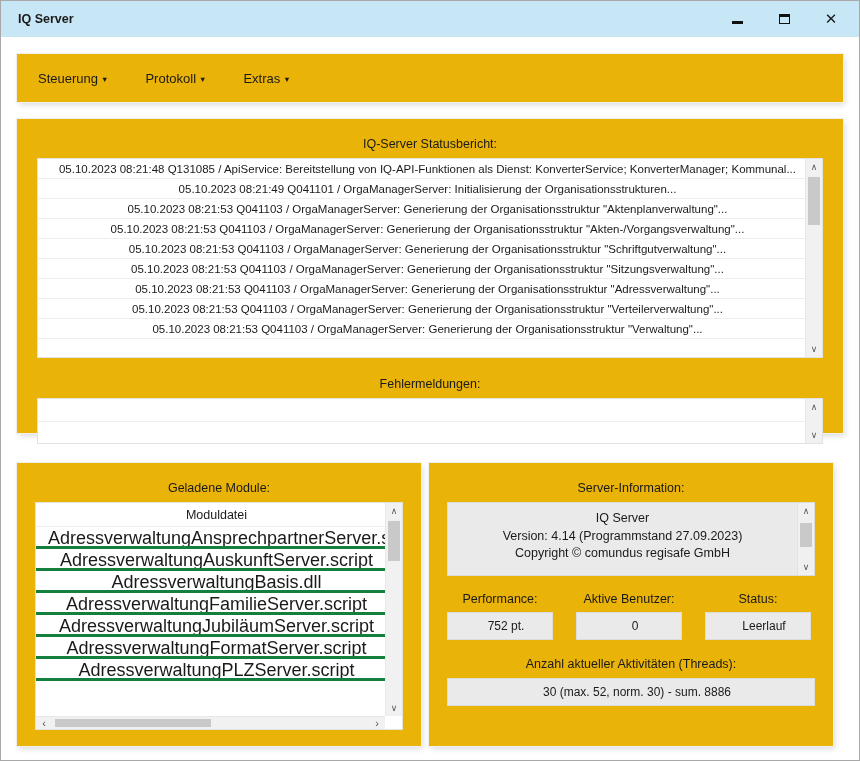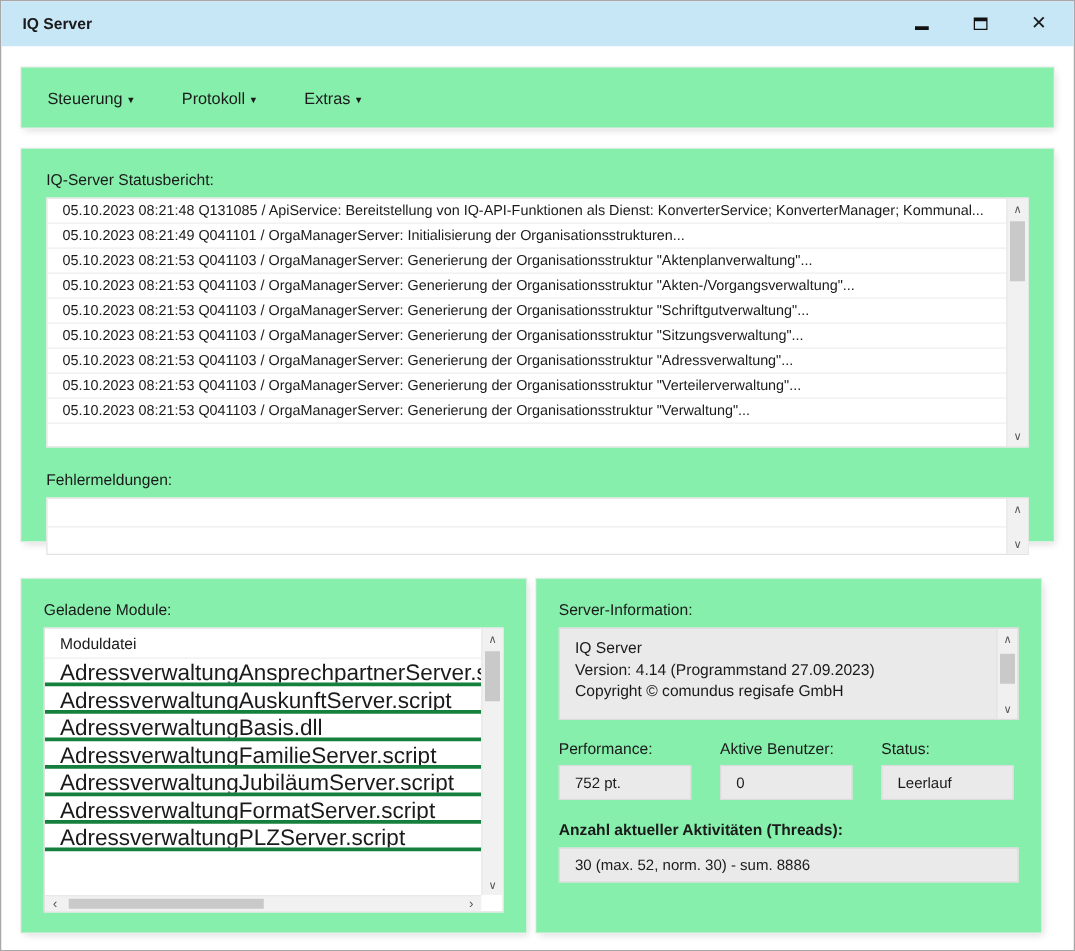--- a/index.html
+++ b/index.html
@@ -16,22 +16,23 @@
     display:flex; align-items:center; padding:0 17px;
   }
   .title { font-size:12.5px; font-weight:bold; }
   .win-buttons { margin-left:auto; display:flex; align-items:center; gap:33px; padding-right:4px; }
   .win-btn { width:14px; height:14px; display:flex; align-items:center; justify-content:center; cursor:pointer; }
   .min-glyph { width:11px; height:3px; background:#111; margin-top:6px; }
   .max-glyph { width:11px; height:10px; border:1.4px solid #111; border-top:3.2px solid #111; }
   .close-glyph { font-size:15px; font-weight:bold; line-height:14px; }
   
   .card {
-    background:#86efac;
+    background:#eab308;
     box-shadow:0 0 0 1px #efefef, 2px 3px 6px rgba(0,0,0,0.14);
+    text-align:center;
   }
   .menu-card {
     margin:17px 16px 0; height:48px;
     display:flex; align-items:center; gap:37px; padding:0 21px;
   }
   .menu-item { display:flex; align-items:center; gap:3px; font-size:13px; cursor:pointer; }
   .menu-caret { font-size:7.5px; padding-top:2px; }
   .panel-label { font-size:12.5px; margin-bottom:7px; }
   
   .status-card { margin:17px 16px 0; padding:18px 20px 20px; height:314px; }
@@ -95,21 +96,21 @@
   }
   .info-line { font-size:12.5px; line-height:17.5px; white-space:nowrap; }
   .info-box .vscroll { background:#f0f0f0; border-left:1px solid #e2e2e2; }
   .fields-row { display:flex; gap:23px; margin-top:16px; }
   .field-col { width:106px; }
   .field-label { font-size:12.5px; margin-bottom:6px; white-space:nowrap; }
   .field-value {
     height:28px; line-height:26px; background:#eaeaea;
     border:1px solid #dcdcdc; padding-left:12px; font-size:12px; white-space:nowrap;
   }
-  .threads-label { margin-top:17px; font-size:12.5px;font-weight:bold; }
+  .threads-label { margin-top:17px; font-size:12.5px; }
   .threads-value { margin-top:7px; }
 </style>
 </head>
 <body>
 
 <div class="titlebar">
   <div class="title">IQ Server</div>
   <div class="win-buttons">
     <div class="win-btn">
       <div class="min-glyph"></div>

